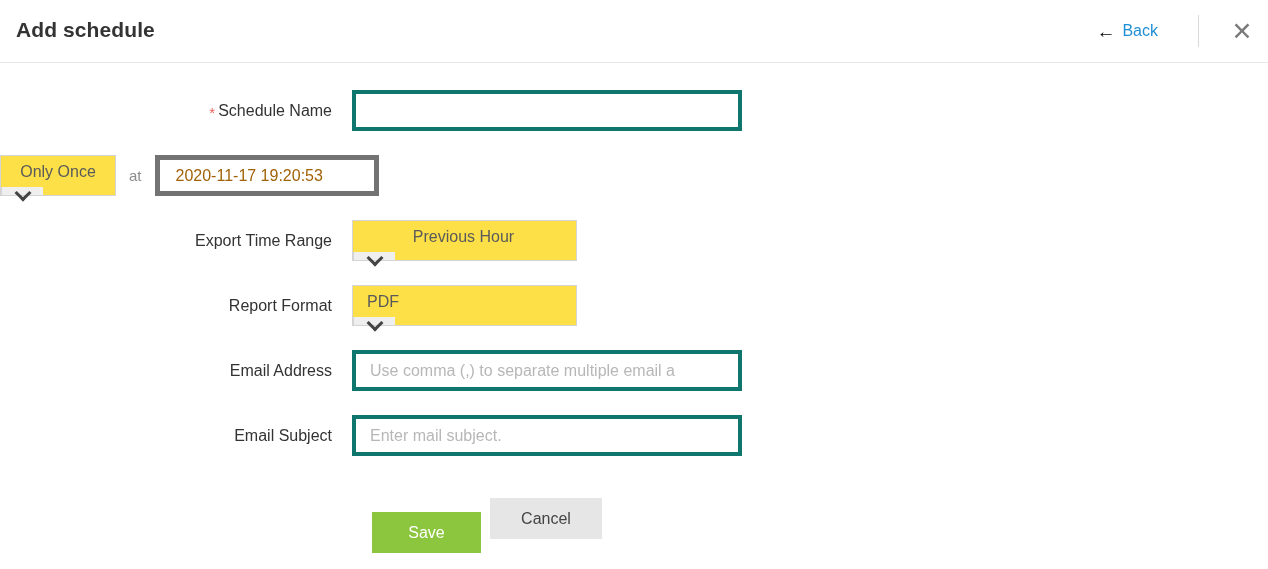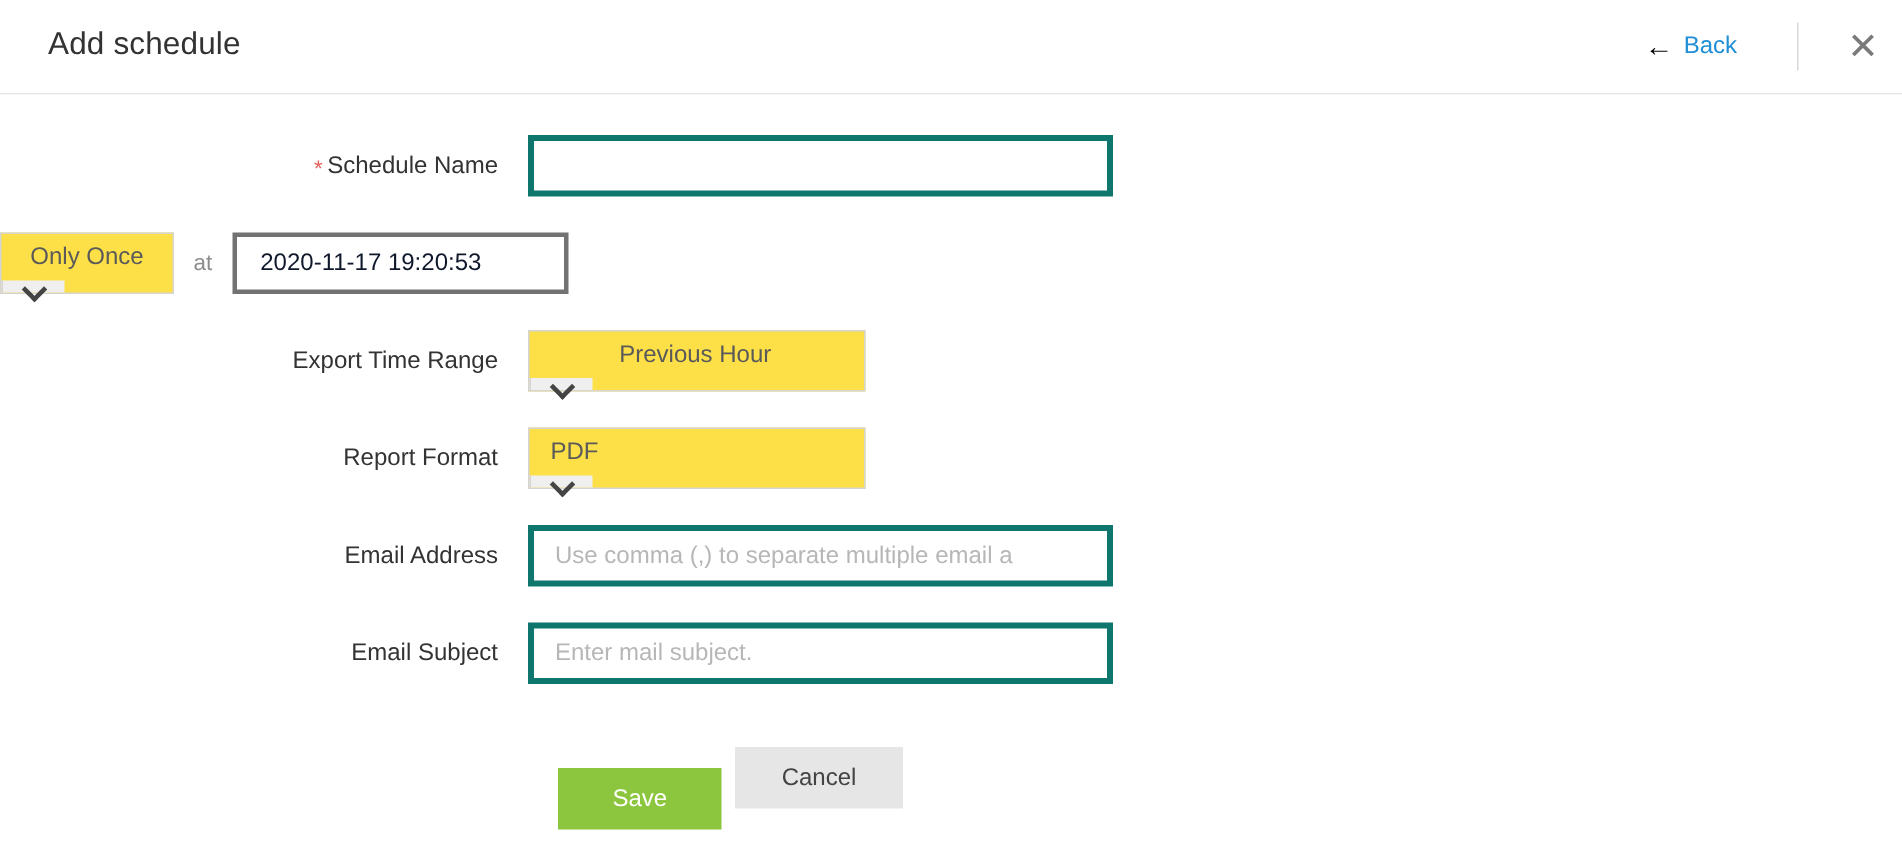--- a/index.html
+++ b/index.html
@@ -17,24 +17,24 @@
 
   
   .header {
     position: relative;
     height: 63px;
     border-bottom: 1px solid #e8e8e8;
     box-sizing: border-box;
   }
   .page-title {
     position: absolute;
-    left: 32px;
+    left: 16px;
     top: 18px;
     font-size: 21px;
-    font-weight: 400;
+    font-weight: 700;
     color: #333333;
     letter-spacing: 0.1px;
   }
   .header-actions {
     position: absolute;
     right: 0;
     top: 0;
     height: 62px;
     display: flex;
     align-items: center;
@@ -119,25 +119,25 @@
     border-radius: 0;
   }
   .text-input::placeholder {
     color: #b7b7b7;
   }
 
   .dt-input {
     width: 224px;
     height: 41px;
     box-sizing: border-box;
-    border: 3px solid #737373;
+    border: 5px solid #737373;
     background: #ffffff;
     font-family: "Liberation Sans", sans-serif;
     font-size: 16px;
-    color: #0f172a;
+    color: #a16207;
     padding: 0 16px;
     outline: none;
   }
 
   
   .select {
     display: flex;
     align-items: stretch;
     height: 41px;
     border: 1px solid #d4d4d4;

